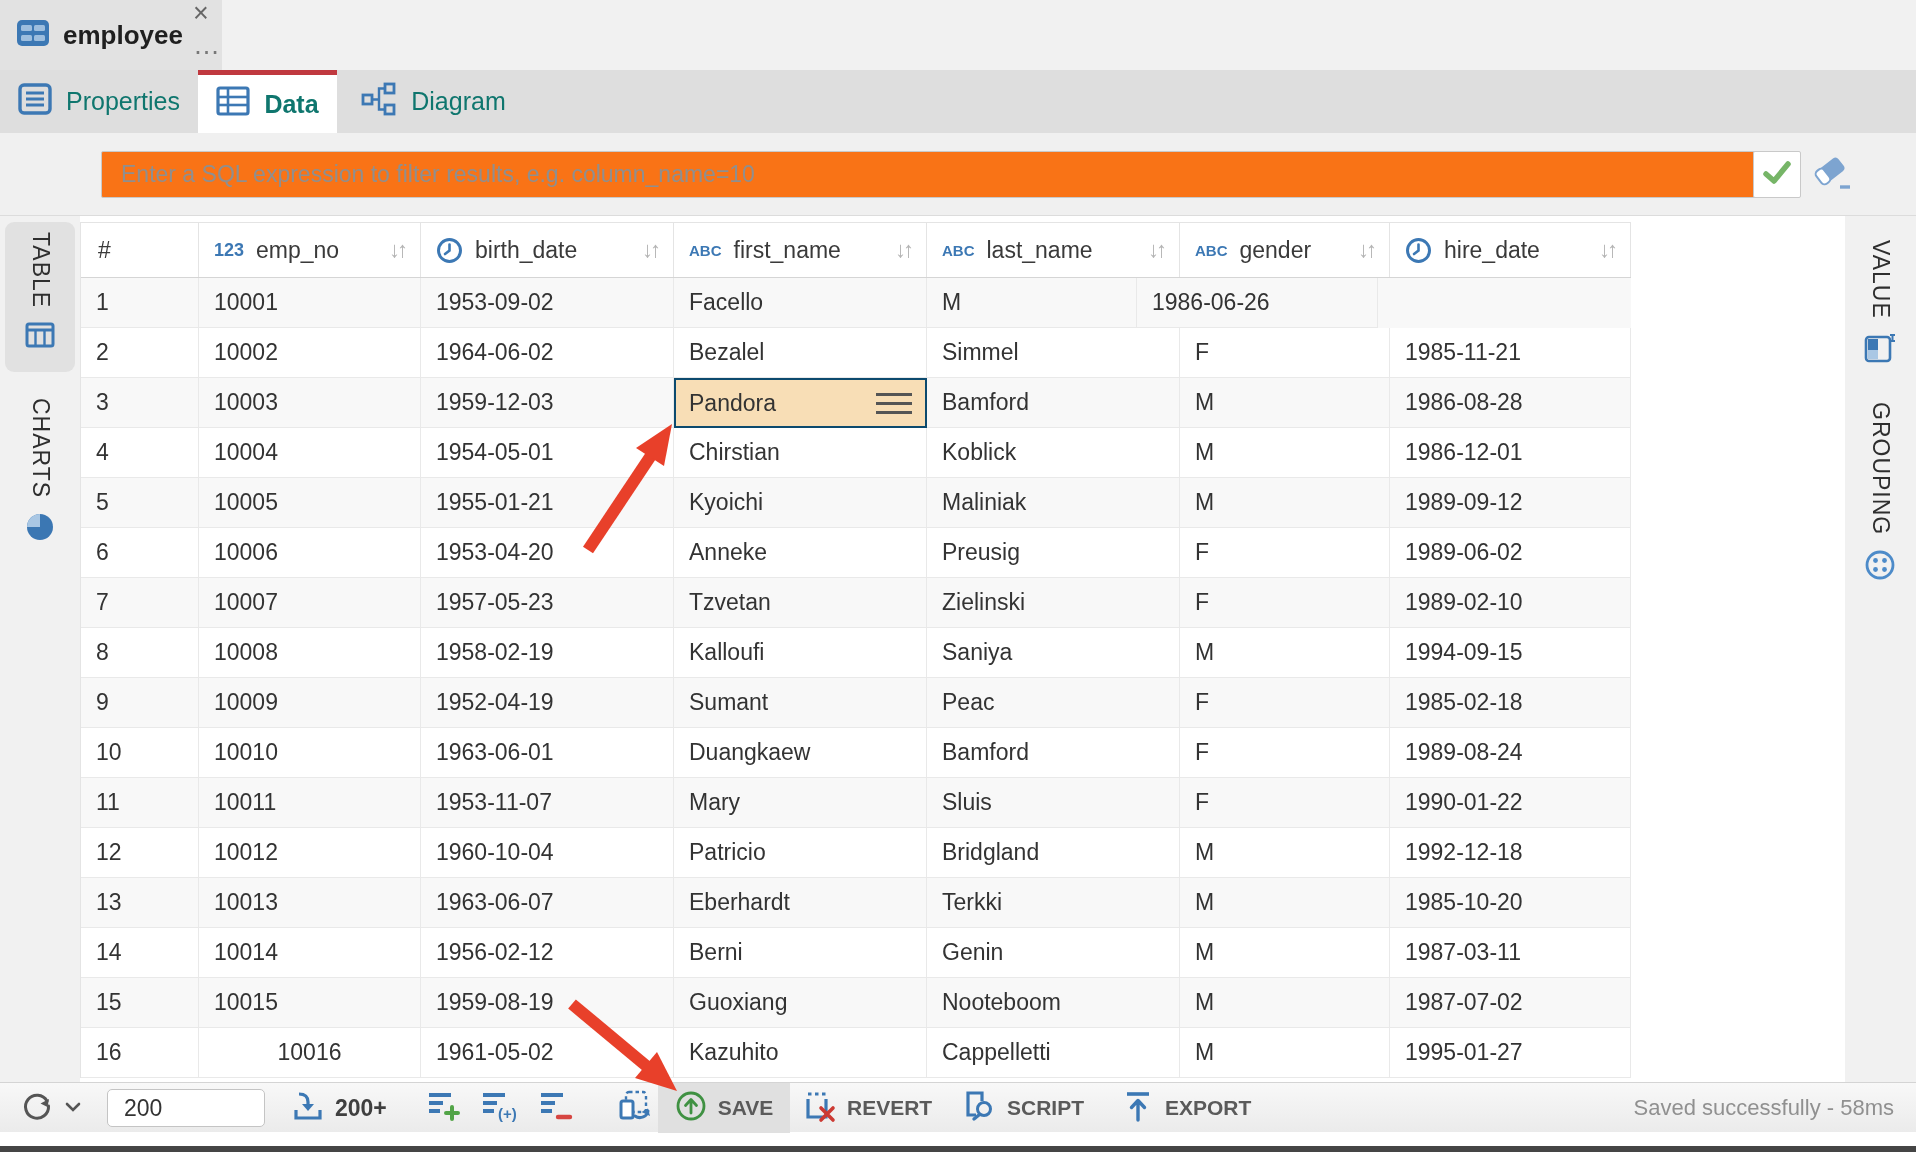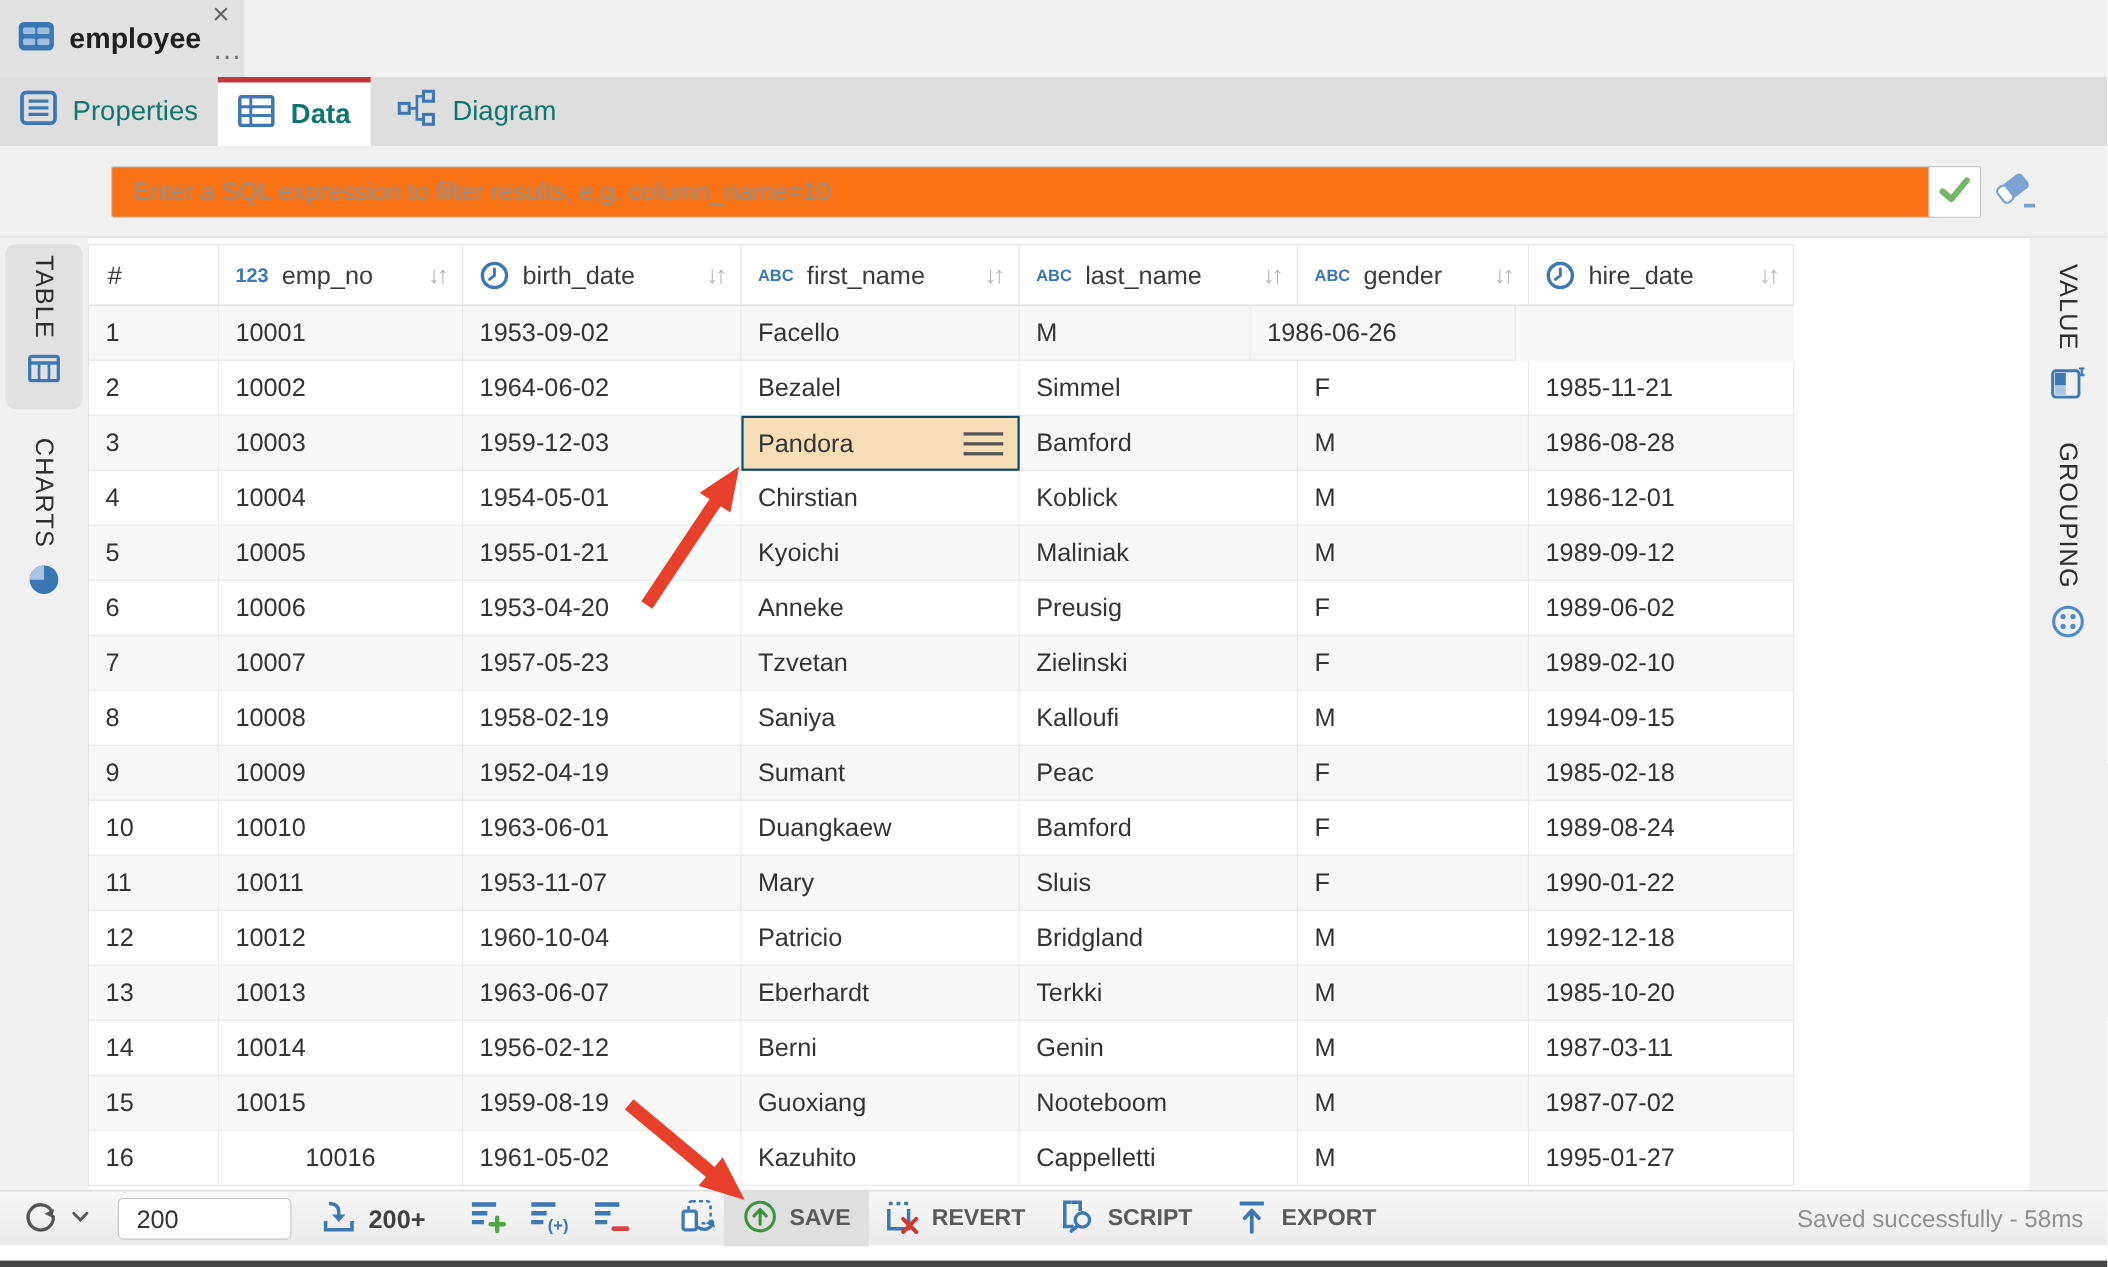--- a/index.html
+++ b/index.html
@@ -411,24 +411,24 @@
         <div class="gcell" style="width: 118px;">
           <span>8</span>
         </div>
         <div class="gcell" style="width: 222px;">
           <span>10008</span>
         </div>
         <div class="gcell" style="width: 253px;">
           <span>1958-02-19</span>
         </div>
         <div class="gcell" style="width: 253px;">
+          <span>Kalloufi</span>
+        </div>
+        <div class="gcell" style="width: 253px;">
           <span>Saniya</span>
-        </div>
-        <div class="gcell" style="width: 253px;">
-          <span>Kalloufi</span>
         </div>
         <div class="gcell" style="width: 210px;">
           <span>M</span>
         </div>
         <div class="gcell" style="width: 241px;">
           <span>1994-09-15</span>
         </div>
       </div>
       <div class="grow shade">
         <div class="gcell" style="width: 118px;">

